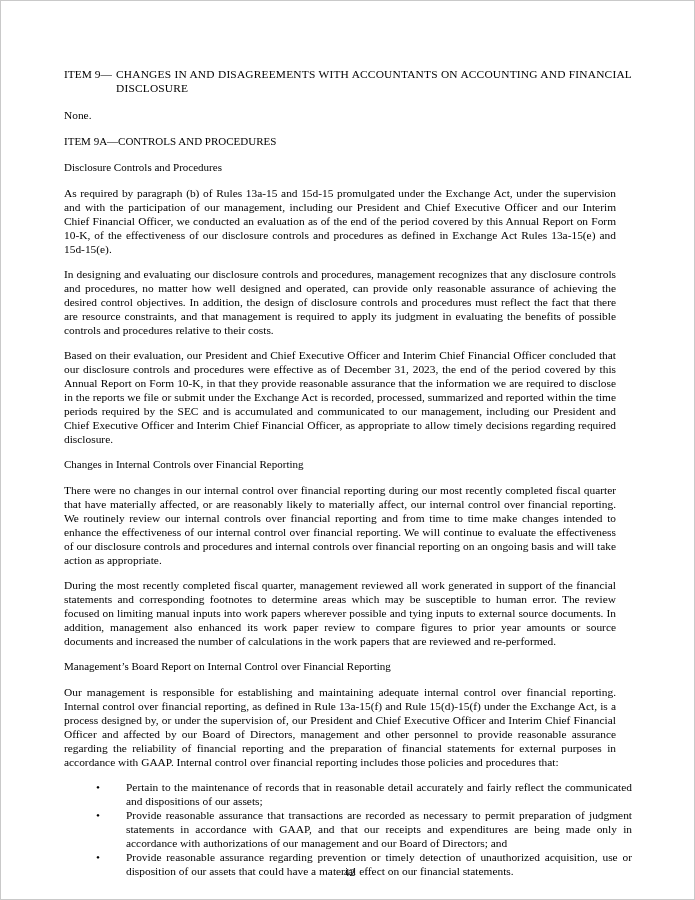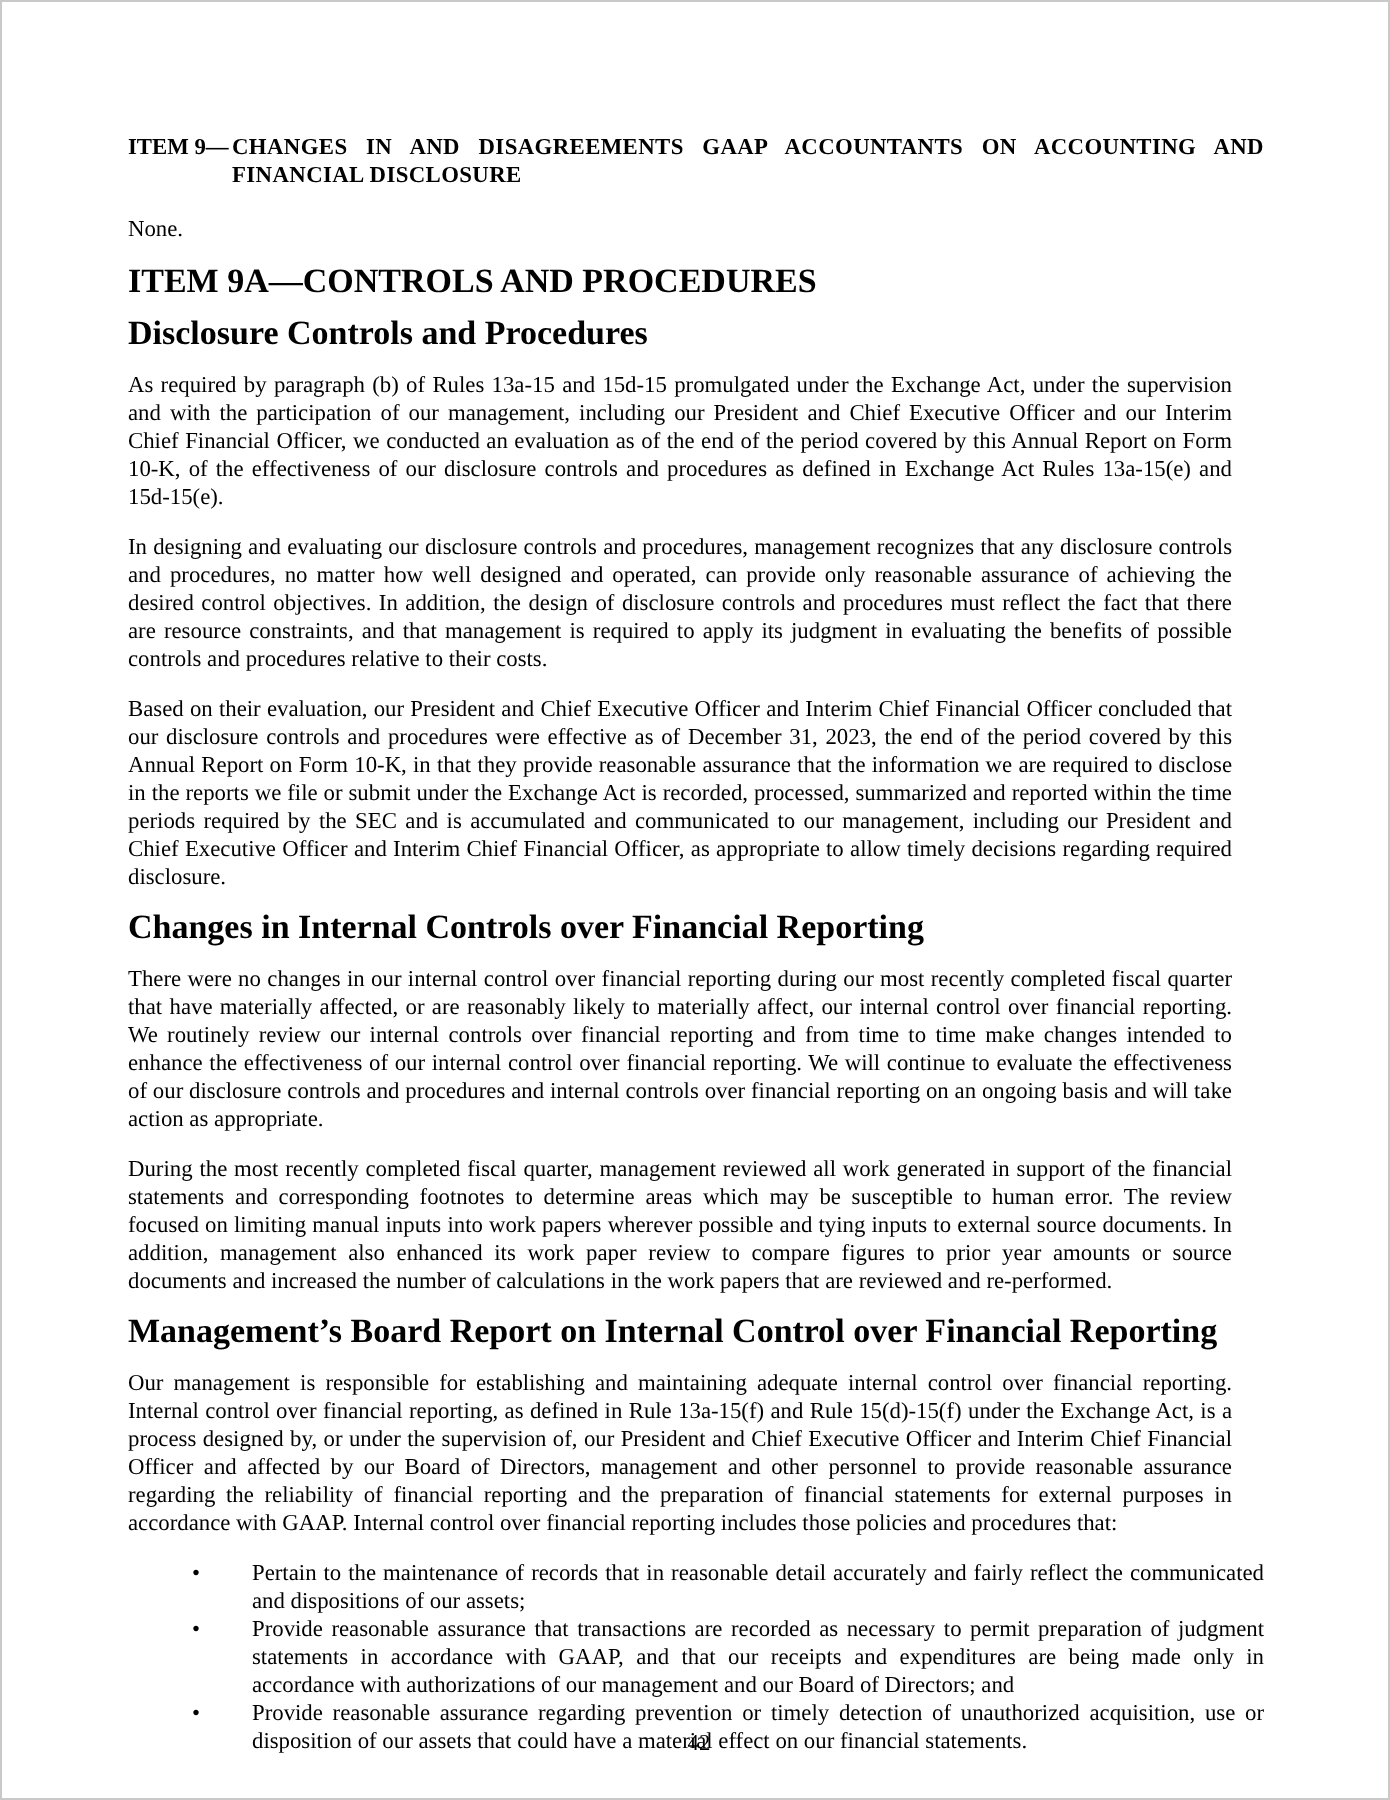--- a/index.html
+++ b/index.html
@@ -16,35 +16,35 @@
     border: 1px solid #c9c9c9;
     font-family: "Liberation Serif", "DejaVu Serif", serif;
     font-size: 11.4px;
     line-height: 14px;
     color: #000000;
     padding: 66px 62px 0 63px;
     overflow: hidden;
   }
   .heading-hang {
     display: flex;
-    font-weight: bold;
+    font-weight: normal;
     margin: 0 0 13px 0;
   }
   .hang-label {
     flex: 0 0 52px;
     white-space: nowrap;
   }
   .hang-title {
     flex: 1;
     text-align: justify;
     letter-spacing: 0.2px;
   }
   .heading {
-    font-weight: bold;
-    font-size: 17px;
+    font-weight: normal;
+    font-size: 11px;
     margin: 2px 0 12px 0;
   }
   .para {
     margin: 0 16px 11px 0;
     text-align: justify;
   }
   .plain {
     margin: 5px 0 12px 0;
   }
   .bullet-list {
@@ -70,21 +70,21 @@
     font-size: 11.4px;
   }
 </style>
 </head>
 <body>
 
 <div class="page">
 
   <div class="heading-hang">
     <span class="hang-label">ITEM 9—</span>
-    <span class="hang-title">CHANGES IN AND DISAGREEMENTS GAAP ACCOUNTANTS ON ACCOUNTING AND FINANCIAL DISCLOSURE</span>
+    <span class="hang-title">CHANGES IN AND DISAGREEMENTS WITH ACCOUNTANTS ON ACCOUNTING AND FINANCIAL DISCLOSURE</span>
   </div>
 
   <p class="plain">None.</p>
 
   <div class="heading">ITEM 9A—CONTROLS AND PROCEDURES</div>
 
   <div class="heading">Disclosure Controls and Procedures</div>
 
   <p class="para">As required by paragraph (b) of Rules 13a-15 and 15d-15 promulgated under the Exchange Act, under the supervision and with the participation of our management, including our President and Chief Executive Officer and our Interim Chief Financial Officer, we conducted an evaluation as of the end of the period covered by this Annual Report on Form 10-K, of the effectiveness of our disclosure controls and procedures as defined in Exchange Act Rules 13a-15(e) and 15d-15(e).</p>
   <p class="para">In designing and evaluating our disclosure controls and procedures, management recognizes that any disclosure controls and procedures, no matter how well designed and operated, can provide only reasonable assurance of achieving the desired control objectives. In addition, the design of disclosure controls and procedures must reflect the fact that there are resource constraints, and that management is required to apply its judgment in evaluating the benefits of possible controls and procedures relative to their costs.</p>

